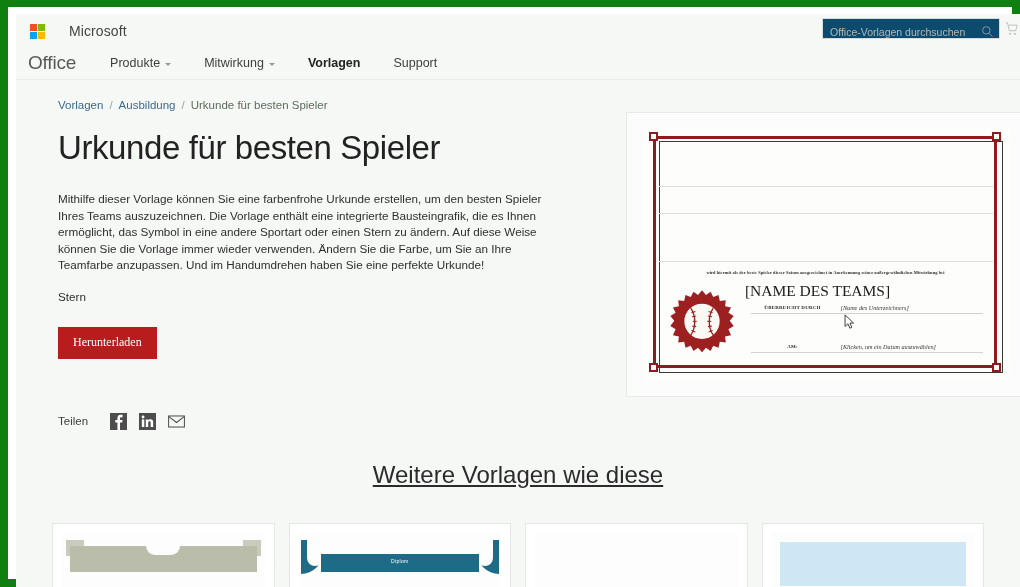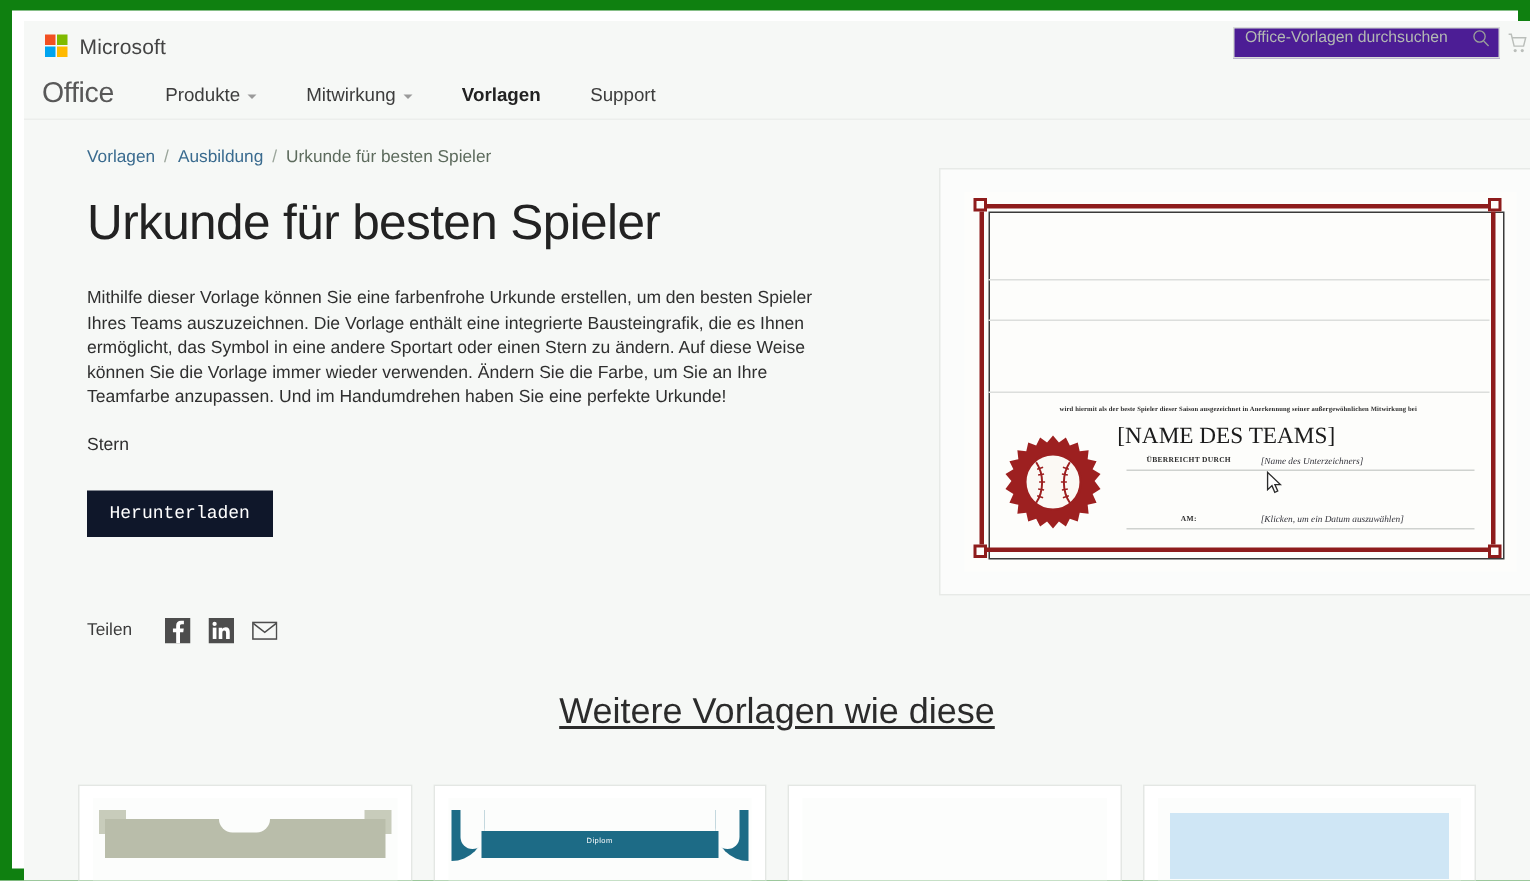--- a/index.html
+++ b/index.html
@@ -38,23 +38,23 @@
   
   #ms-bar {
     position: relative;
     height: 33px;
     background: #f6f8f6;
     display: flex;
     align-items: center;
   }
   #ms-logo-wrap {
     display: flex;
-    align-items: flex-start;
+    align-items: flex-end;
     margin-left: 14px;
-    gap: 8px;
+    gap: 24px;
   }
   .ms-squares {
     width: 15px; height: 15px;
     display: grid;
     grid-template-columns: 7px 7px;
     grid-template-rows: 7px 7px;
     gap: 1px;
   }
   .ms-squares i { display: block; }
   .ms-q1 { background: #f25022; }
@@ -71,23 +71,23 @@
     position: absolute;
     right: 2px; top: 4px;
     display: flex;
     align-items: center;
     gap: 4px;
   }
   #search-box {
     width: 178px;
     height: 21px;
     border: 1px solid #d8dcd8;
-    background: #4c1d95;
-    display: flex;
-    align-items: flex-start;
+    background: #0c4a6e;
+    display: flex;
+    align-items: flex-end;
     padding: 0 5px 0 7px;
   }
   #search-input {
     flex: 1;
     border: none;
     outline: none;
     background: transparent;
     font-family: "Liberation Sans", sans-serif;
     font-size: 10.5px;
     color: #a9b0a9;
@@ -169,27 +169,27 @@
     width: 495px;
   }
   #app-name {
     margin-top: 16px;
     font-size: 11.7px;
     color: #2f2f2f;
   }
   #download-btn {
     margin-top: 24px;
     display: inline-block;
-    background: #0f172a;
+    background: #b91c1c;
     color: #fff;
     font-size: 12px;
     padding: 8px 15px 9px;
     border: none;
     cursor: pointer;
-    font-family: Liberation Mono, monospace;
+    font-family: Liberation Serif, serif;
   }
   #share-row {
     margin-top: 54px;
     display: flex;
     align-items: center;
     gap: 12px;
   }
   #share-label { font-size: 11.5px; color: #3c3c3c; margin-right: 10px; }
   .share-icon { width: 17px; height: 17px; cursor: pointer; }
 

